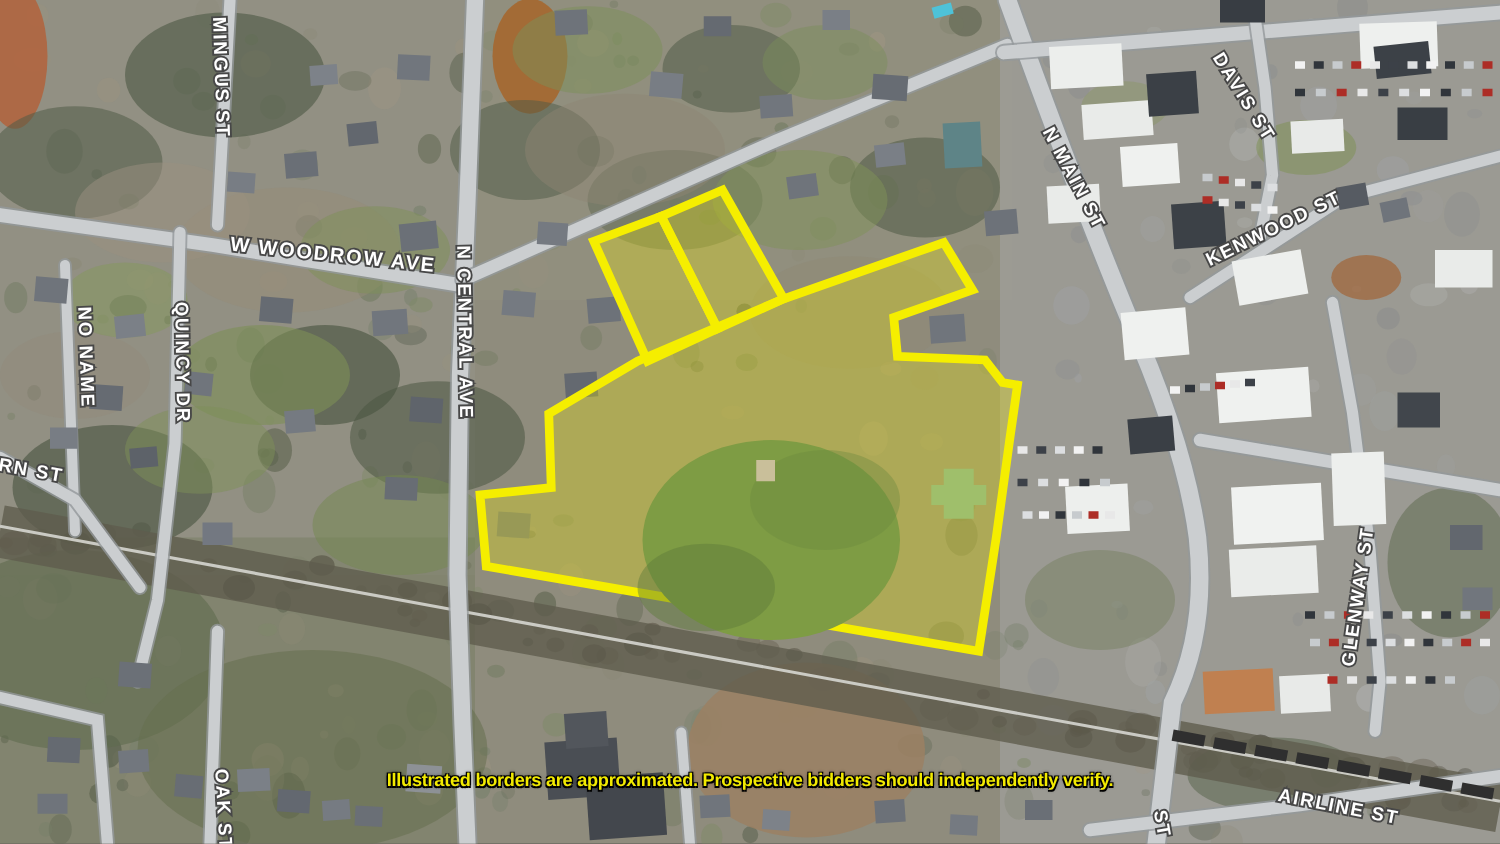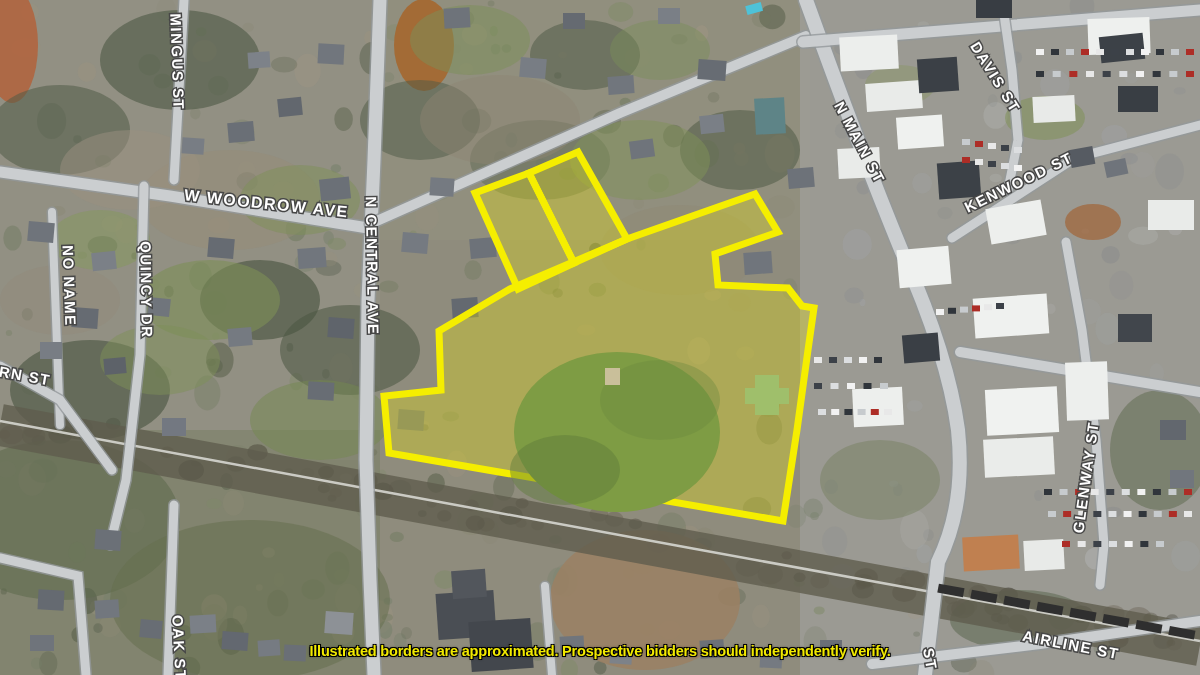--- a/index.html
+++ b/index.html
@@ -2,21 +2,21 @@
 <html><head>
 <meta charset="utf-8">
 <style>
   html,body{margin:0;padding:0;background:#222;}
   .stage{position:relative;width:1200px;height:675px;overflow:hidden;background:#8f8c7d;
          font-family:"Liberation Sans",sans-serif;}
   .stage svg{position:absolute;left:0;top:0;}
   .street-label{font-family:"Liberation Sans",sans-serif;font-weight:bold;fill:#ffffff;
                 stroke:#474747;stroke-width:3px;paint-order:stroke;letter-spacing:1.5px;}
   .parcel-shape{fill:rgba(246,240,0,0.30);stroke:#f5ee00;stroke-width:7;stroke-linejoin:miter;}
-  .disclaimer{position:absolute;left:0;right:0;top:643px;text-align:center;
+  .disclaimer{position:absolute;left:0;right:0;top:617px;text-align:center;
               font-size:14.5px;font-weight:bold;color:#f2ea00;letter-spacing:-0.2px;white-space:nowrap;
               text-shadow:-1px -1px 0 #000,1px -1px 0 #000,-1px 1px 0 #000,1px 1px 0 #000,0 0 3px #000;}
 </style>
 </head>
 <body>
 
 <div class="stage">
 <svg id="map-svg" width="1200" height="675" viewBox="0 0 1200 675">
 
   <g id="zones-g">

